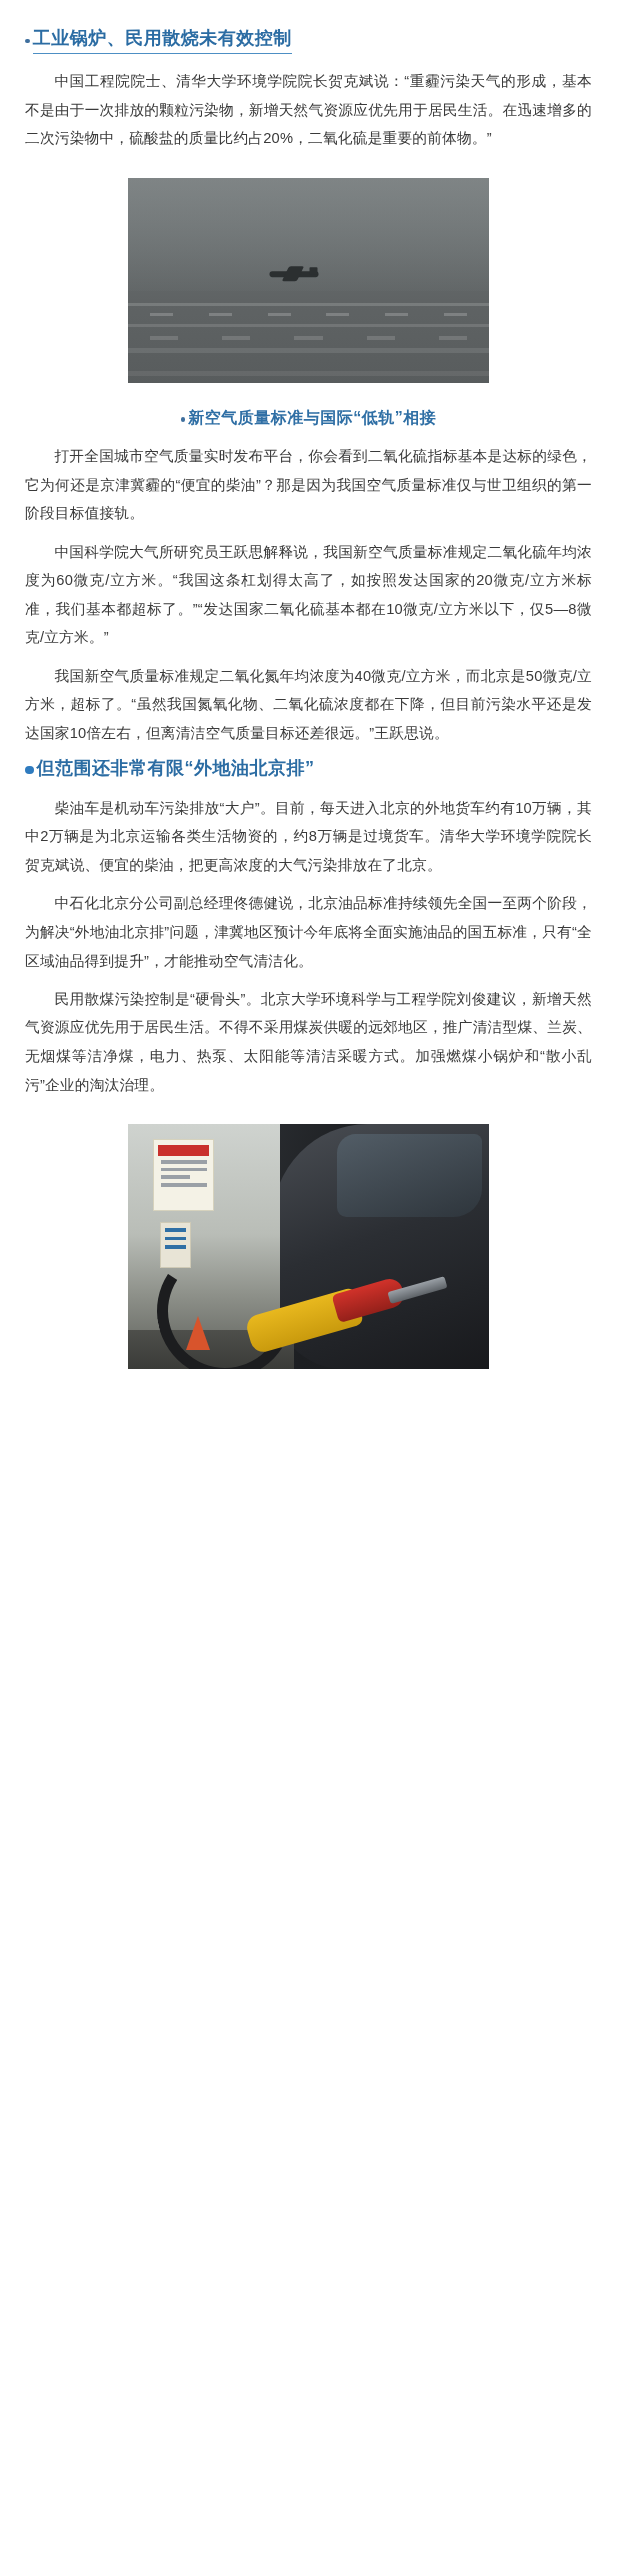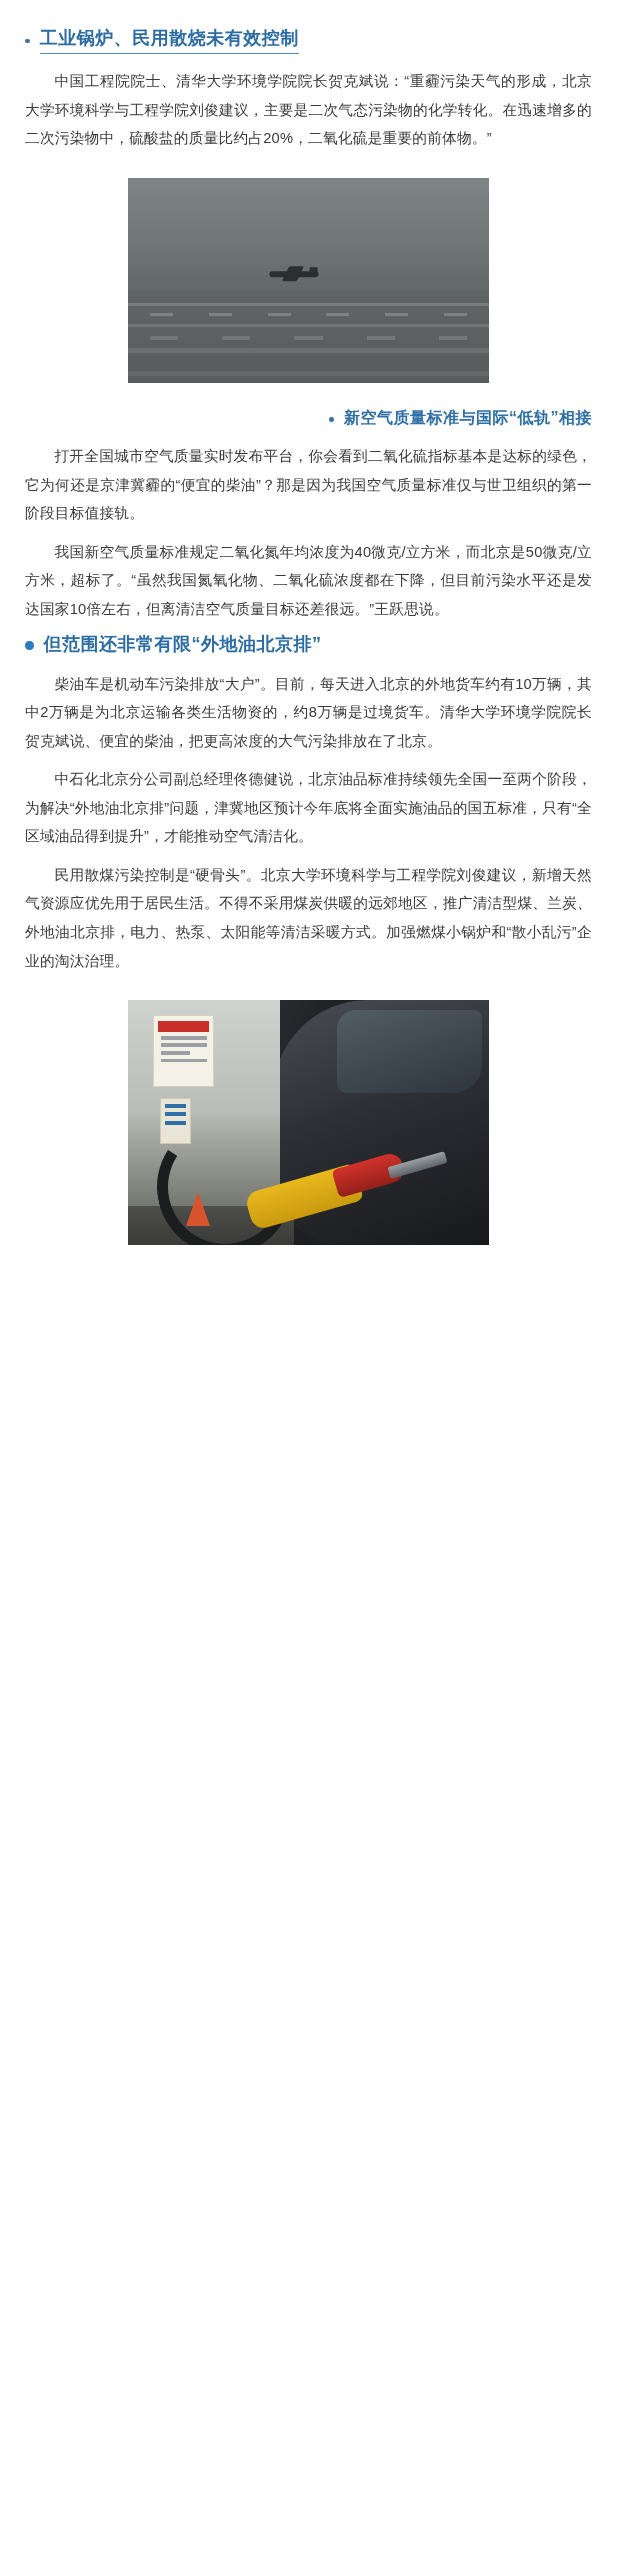--- a/index.html
+++ b/index.html
@@ -17,25 +17,25 @@
     width: 617px;
     box-sizing: border-box;
     padding: 17px 25px 38px 25px;
     background: #ffffff;
   }
 
   
   .heading {
     display: flex;
     align-items: center;
-    gap: 10px;
+    gap: 3px;
     margin: 9.5px 0 13.3px 0;
   }
   .heading.center {
-    justify-content: flex-end;
+    justify-content: center;
   }
   .heading-bullet {
     width: 8.5px;
     height: 8.5px;
     border-radius: 50%;
     background: #2e7bbf;
     flex: 0 0 auto;
     margin-top: 1.9px;
   }
   .heading-bullet.small {
@@ -284,21 +284,21 @@
 </head>
 <body>
 
 <div class="page">
 
   <div class="section">
     <div class="heading">
       <span class="heading-bullet small"></span>
       <span class="heading-text underline">工业锅炉、民用散烧未有效控制</span>
     </div>
-    <p class="para">中国工程院院士、清华大学环境学院院长贺克斌说：“重霾污染天气的形成，北京大学环境科学与工程学院刘俊建议，主要是二次气态污染物的化学转化。在迅速增多的二次污染物中，硫酸盐的质量比约占20%，二氧化硫是重要的前体物。”</p>
+    <p class="para">中国工程院院士、清华大学环境学院院长贺克斌说：“重霾污染天气的形成，基本不是由于一次排放的颗粒污染物，新增天然气资源应优先用于居民生活。在迅速增多的二次污染物中，硫酸盐的质量比约占20%，二氧化硫是重要的前体物。”</p>
 
     <div class="figure">
       <div class="photo-smog">
         <div class="smog-haze"></div>
         <div class="runway r1"></div>
         <div class="dash-row">
             <span></span>
             <span></span>
             <span></span>
             <span></span>
@@ -319,31 +319,32 @@
       </div>
     </div>
   </div>
 
   <div class="section">
     <div class="heading center">
       <span class="heading-bullet small"></span>
       <span class="heading-text sub">新空气质量标准与国际“低轨”相接</span>
     </div>
     <p class="para">打开全国城市空气质量实时发布平台，你会看到二氧化硫指标基本是达标的绿色，它为何还是京津冀霾的“便宜的柴油”？那是因为我国空气质量标准仅与世卫组织的第一阶段目标值接轨。</p>
+    <p class="para">中国科学院大气所研究员王跃思解释说，我国新空气质量标准规定二氧化硫年均浓度为60微克/立方米。“我国这条杠划得太高了，如按照发达国家的20微克/立方米标准，我们基本都超标了。”“发达国家二氧化硫基本都在10微克/立方米以下，仅5—8微克/立方米。”</p>
     <p class="para">我国新空气质量标准规定二氧化氮年均浓度为40微克/立方米，而北京是50微克/立方米，超标了。“虽然我国氮氧化物、二氧化硫浓度都在下降，但目前污染水平还是发达国家10倍左右，但离清洁空气质量目标还差很远。”王跃思说。</p>
   </div>
 
   <div class="section">
     <div class="heading">
       <span class="heading-bullet"></span>
       <span class="heading-text">但范围还非常有限“外地油北京排”</span>
     </div>
     <p class="para">柴油车是机动车污染排放“大户”。目前，每天进入北京的外地货车约有10万辆，其中2万辆是为北京运输各类生活物资的，约8万辆是过境货车。清华大学环境学院院长贺克斌说、便宜的柴油，把更高浓度的大气污染排放在了北京。</p>
     <p class="para">中石化北京分公司副总经理佟德健说，北京油品标准持续领先全国一至两个阶段，为解决“外地油北京排”问题，津冀地区预计今年底将全面实施油品的国五标准，只有“全区域油品得到提升”，才能推动空气清洁化。</p>
-    <p class="para">民用散煤污染控制是“硬骨头”。北京大学环境科学与工程学院刘俊建议，新增天然气资源应优先用于居民生活。不得不采用煤炭供暖的远郊地区，推广清洁型煤、兰炭、外地油北京排，电力、热泵、太阳能等清洁采暖方式。加强燃煤小锅炉和“散小乱污”企业的淘汰治理。</p>
+    <p class="para">民用散煤污染控制是“硬骨头”。北京大学环境科学与工程学院刘俊建议，新增天然气资源应优先用于居民生活。不得不采用煤炭供暖的远郊地区，推广清洁型煤、兰炭、无烟煤等洁净煤，电力、热泵、太阳能等清洁采暖方式。加强燃煤小锅炉和“散小乱污”企业的淘汰治理。</p>
 
     <div class="figure">
       <div class="photo-gas">
         <div class="gas-car">
           <div class="gas-car-body"></div>
           <div class="gas-window"></div>
         </div>
         <div class="gas-wall"></div>
         <div class="gas-sign">
           <div class="sign-band"></div>

